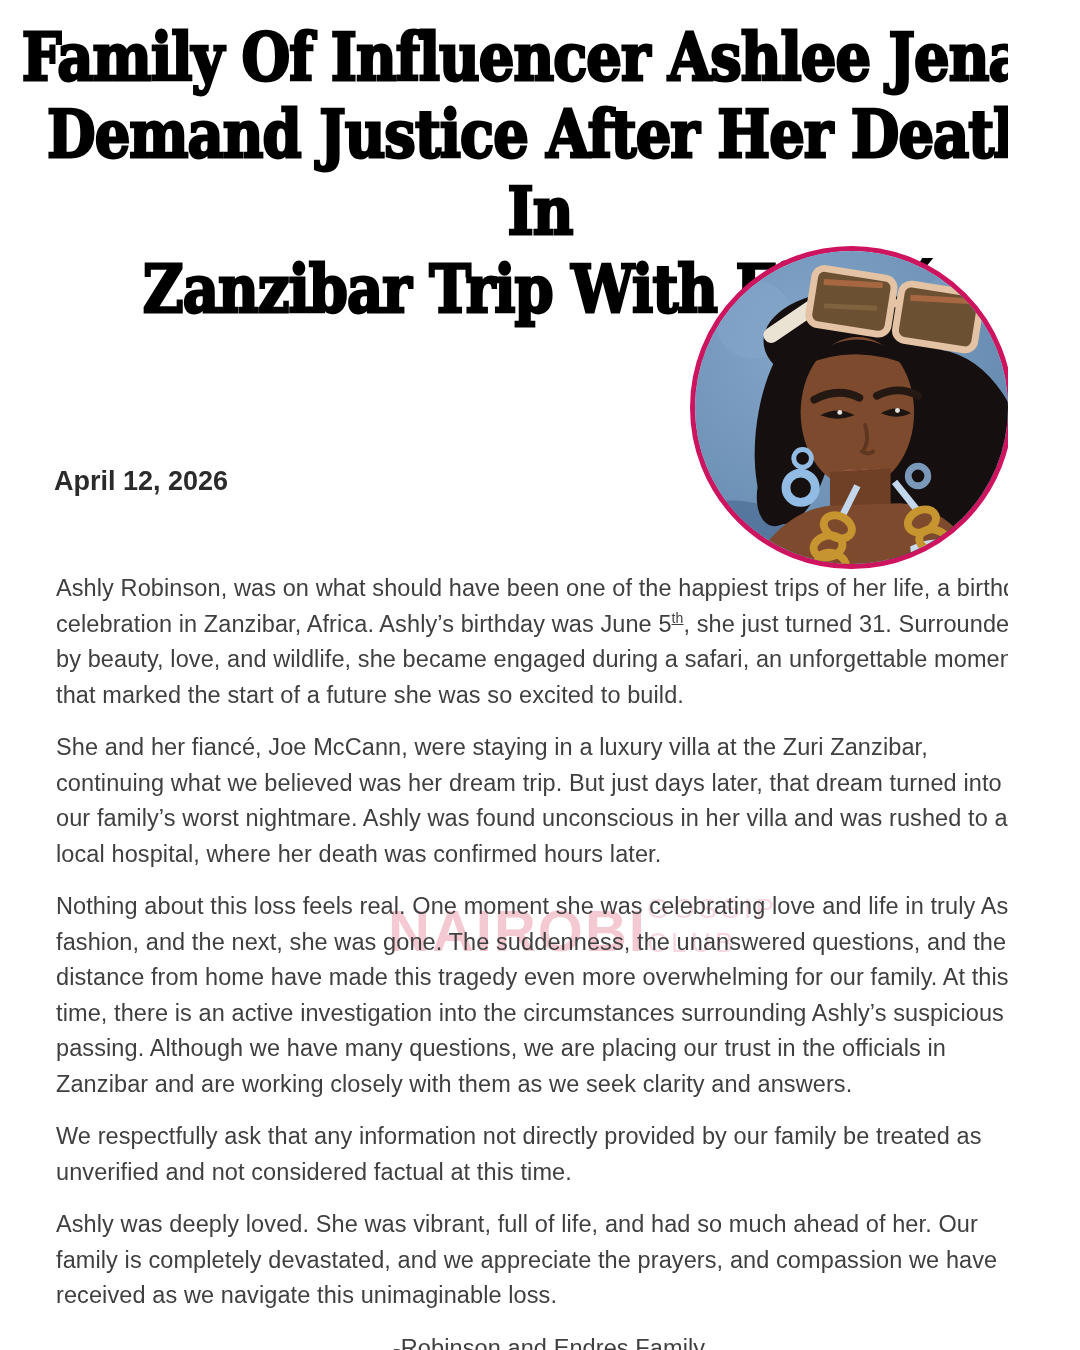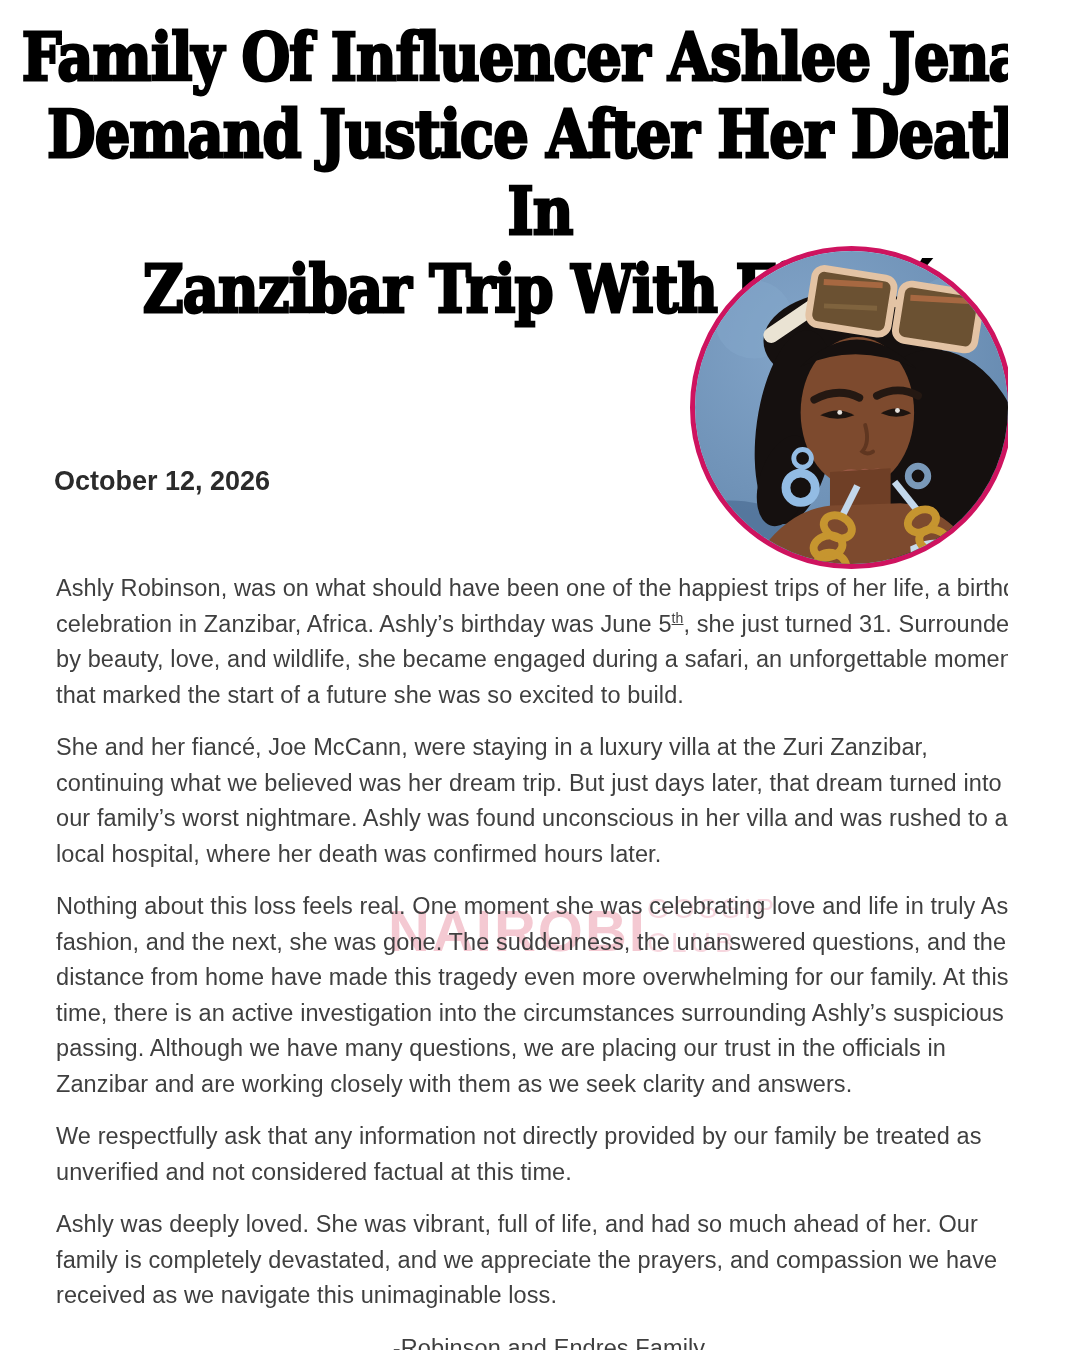--- a/index.html
+++ b/index.html
@@ -213,21 +213,21 @@
         <ellipse cx="146" cy="282" rx="15" ry="11" transform="rotate(25 146 282)"></ellipse>
         <ellipse cx="136" cy="302" rx="15" ry="11" transform="rotate(-15 136 302)"></ellipse>
         <ellipse cx="140" cy="320" rx="15" ry="11" transform="rotate(20 140 320)"></ellipse>
         <ellipse cx="232" cy="276" rx="15" ry="11" transform="rotate(-25 232 276)"></ellipse>
         <ellipse cx="244" cy="296" rx="15" ry="11" transform="rotate(15 244 296)"></ellipse>
         <ellipse cx="252" cy="316" rx="15" ry="11" transform="rotate(-20 252 316)"></ellipse>
       </g>
     </svg>
   </div>
 
-  <div class="date">October 12, 2026</div>
+  <div class="date">April 12, 2026</div>
 
   <div class="article">
     <p><span>Ashly Robinson, was on what should have been one of the happiest trips of her life, a birthday celebration in Zanzibar, Africa. Ashly’s birthday was June 5</span><sup>th</sup><span>, she just turned 31. Surrounded by beauty, love, and wildlife, she became engaged during a safari, an unforgettable moment that marked the start of a future she was so excited to build.</span></p>
     <p>She and her fiancé, Joe McCann, were staying in a luxury villa at the Zuri Zanzibar, continuing what we believed was her dream trip. But just days later, that dream turned into our family’s worst nightmare. Ashly was found unconscious in her villa and was rushed to a local hospital, where her death was confirmed hours later.</p>
     <p>Nothing about this loss feels real. One moment she was celebrating love and life in truly Ashly fashion, and the next, she was gone. The suddenness, the unanswered questions, and the distance from home have made this tragedy even more overwhelming for our family. At this time, there is an active investigation into the circumstances surrounding Ashly’s suspicious passing. Although we have many questions, we are placing our trust in the officials in Zanzibar and are working closely with them as we seek clarity and answers.</p>
     <p>We respectfully ask that any information not directly provided by our family be treated as unverified and not considered factual at this time.</p>
     <p>Ashly was deeply loved. She was vibrant, full of life, and had so much ahead of her. Our family is completely devastated, and we appreciate the prayers, and compassion we have received as we navigate this unimaginable loss.</p>
     <p class="signature">-Robinson and Endres Family</p>
   </div>
 

